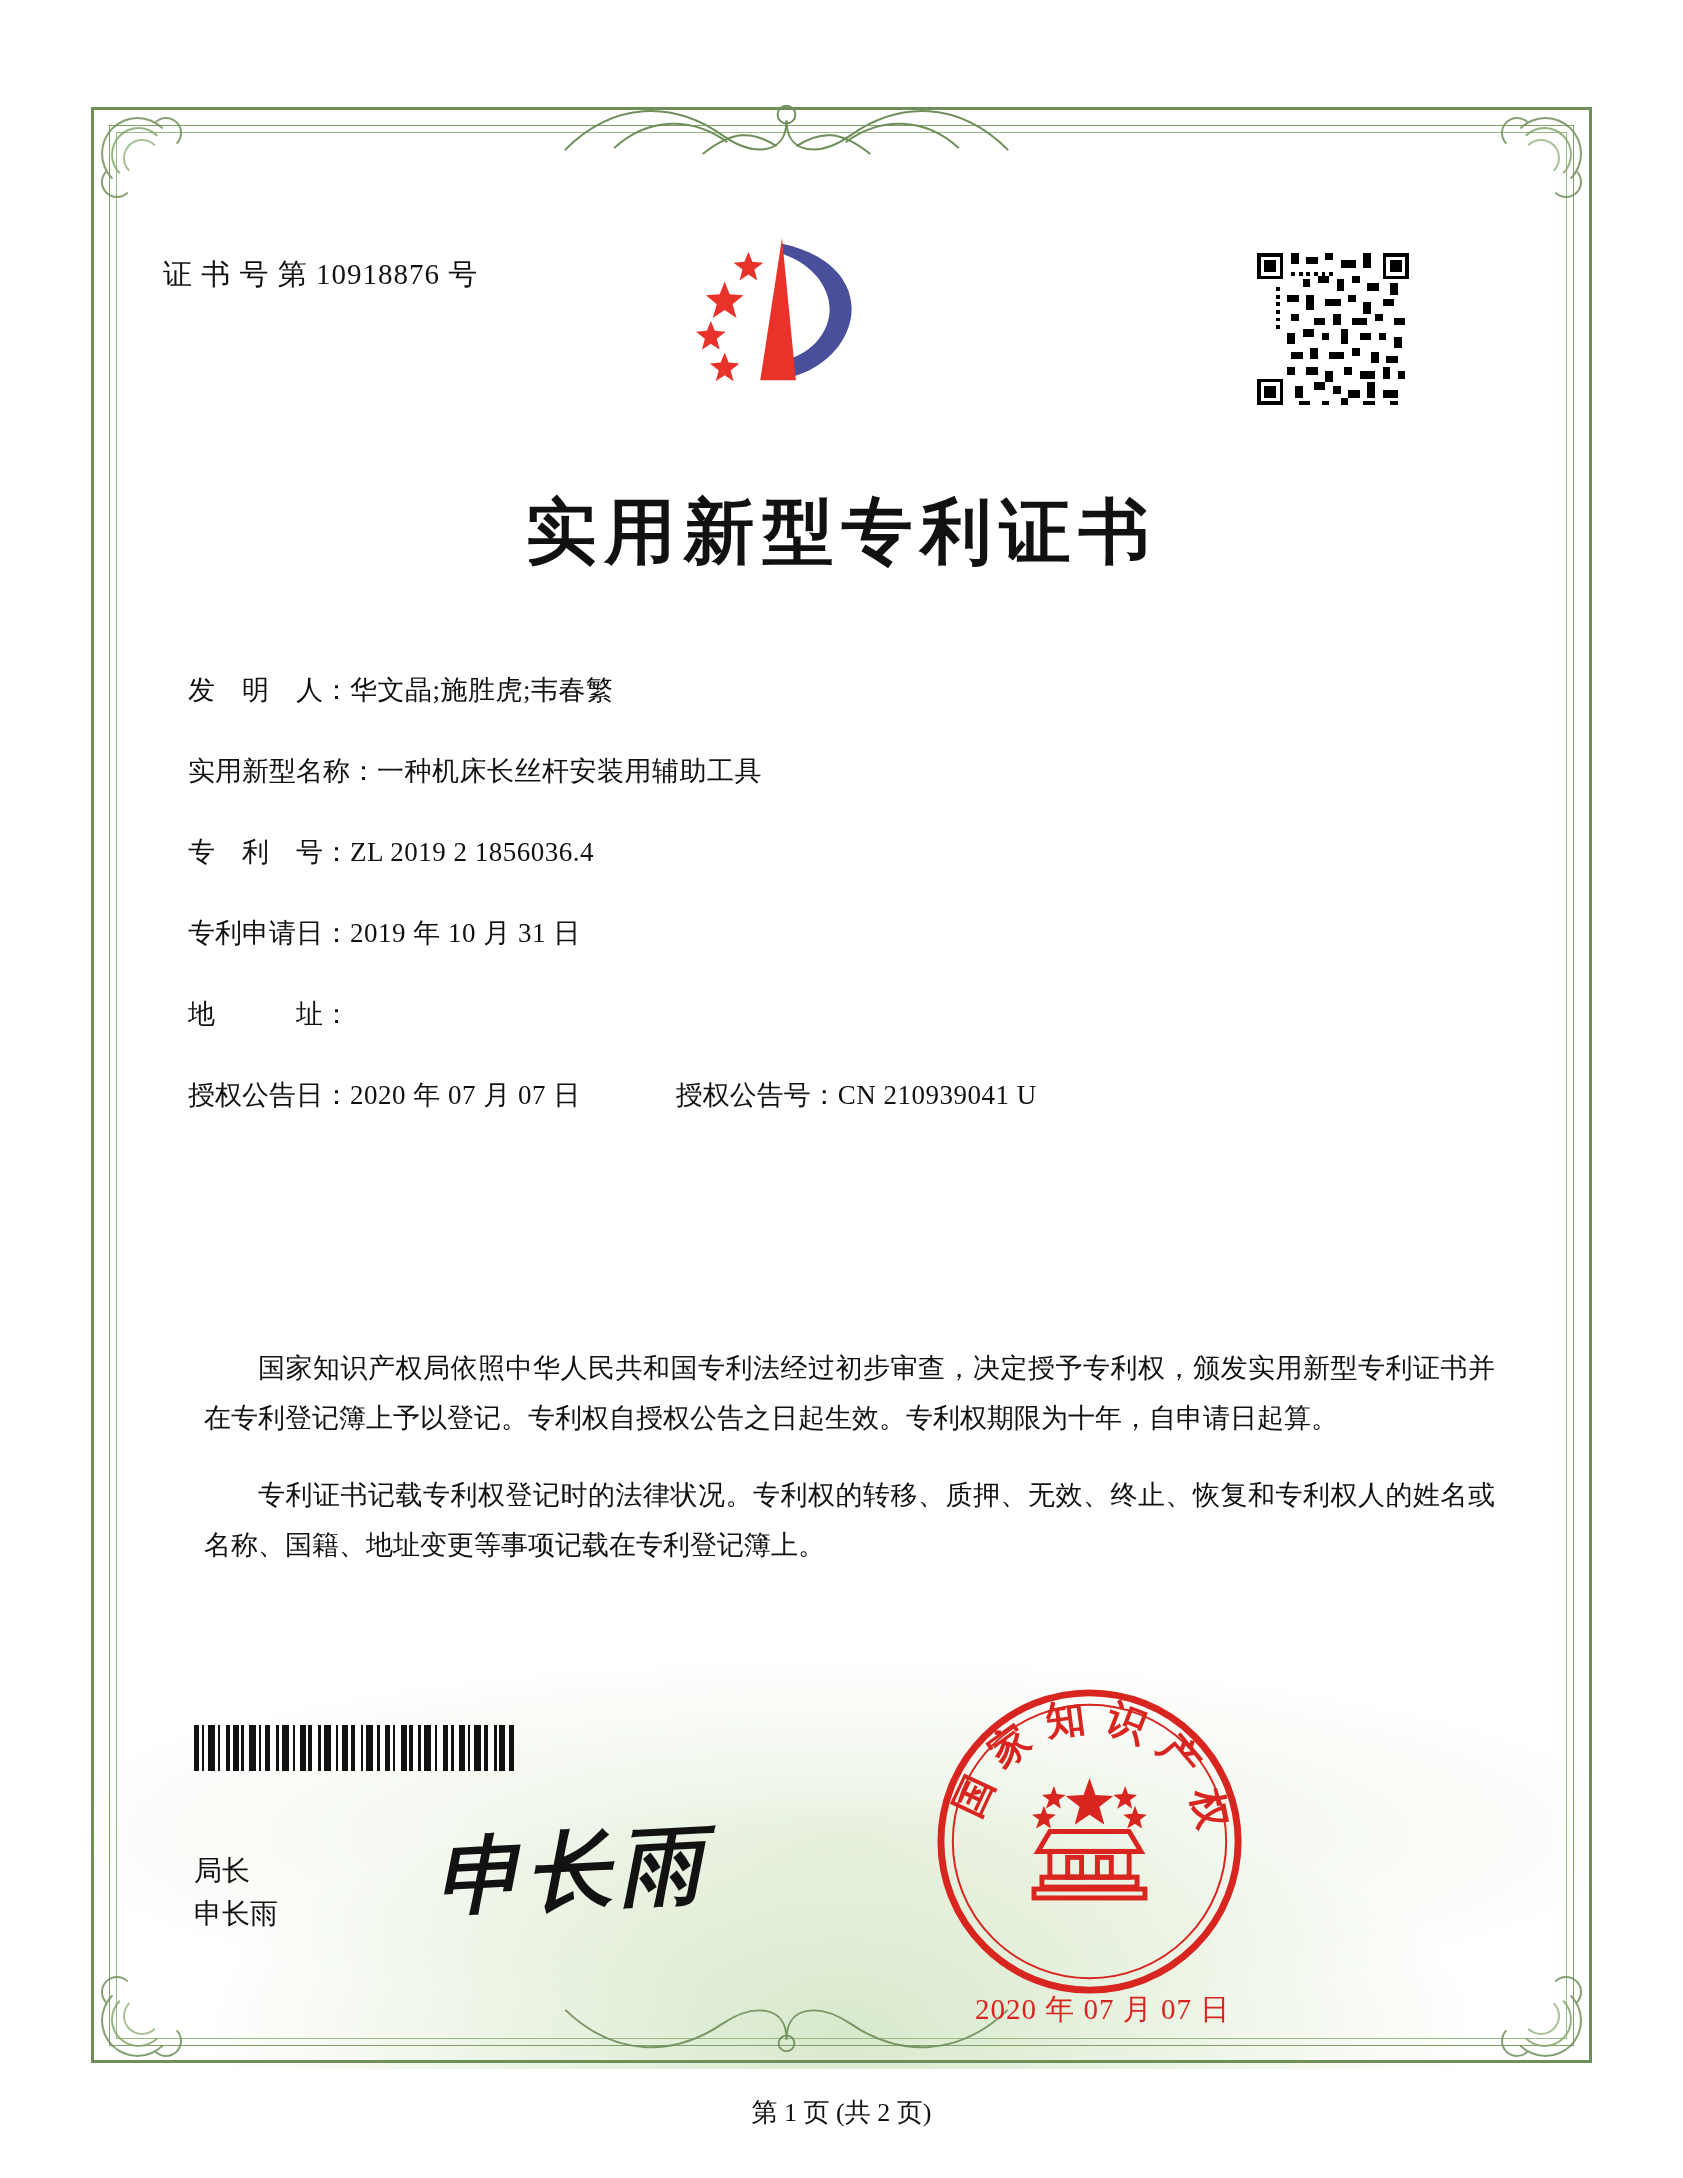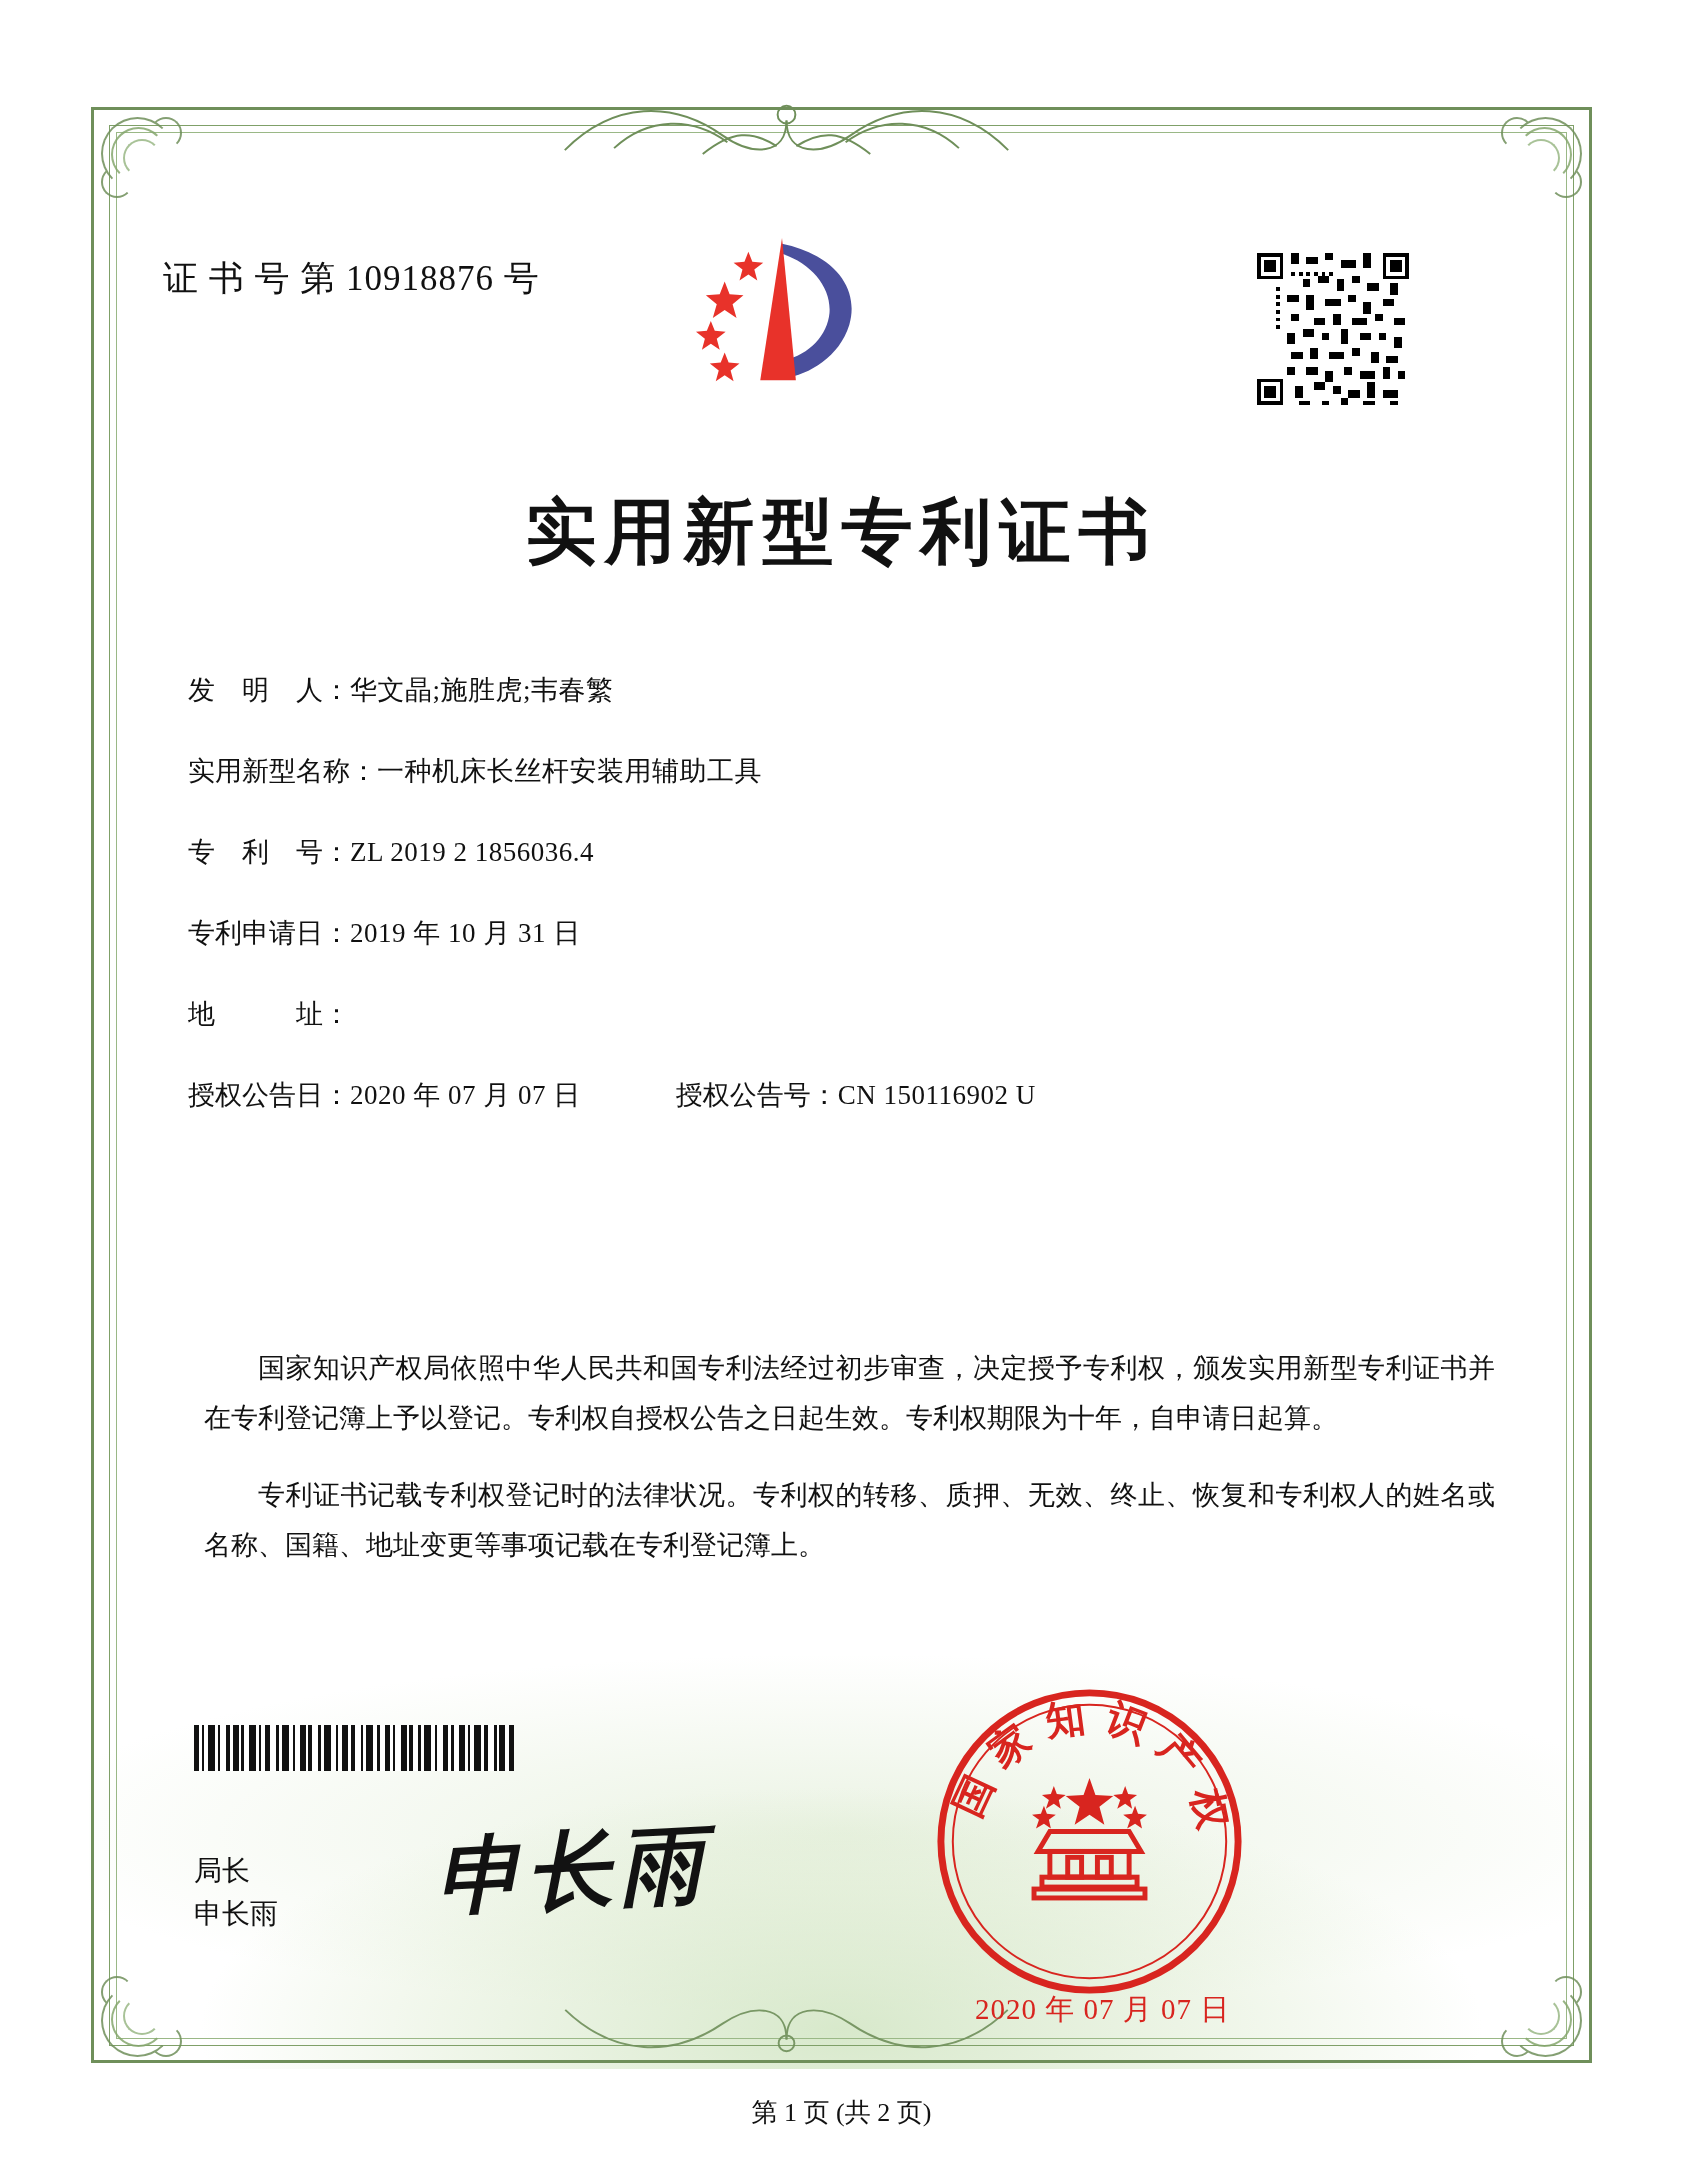--- a/index.html
+++ b/index.html
@@ -94,21 +94,21 @@
     left: 554px; top: 2004px;
     width: 465px; height: 59px;
     pointer-events: none;
     opacity: .9;
   }
 
   
   .cert-no {
     position: absolute;
     left: 163px; top: 255px;
-    font-size: 35px;
+    font-size: 29px;
     letter-spacing: 1px;
     white-space: nowrap;
   }
 
   .logo {
     position: absolute;
     left: 665px; top: 230px;
     width: 238px; height: 178px;
   }
 
@@ -406,21 +406,21 @@
       <span class="lbl">专利申请日：</span>
       <span class="val">2019 年 10 月 31 日</span>
     </div>
     <div class="field">
       <span class="lbl">地　　　址：</span>
     </div>
     <div class="field dual">
       <span class="lbl">授权公告日：</span>
       <span class="val nowrap">2020 年 07 月 07 日</span>
       <span class="second-lbl">授权公告号：</span>
-      <span class="val nowrap">CN 150116902 U</span>
+      <span class="val nowrap">CN 210939041 U</span>
     </div>
   </div>
 
   <div class="paras">
     <p class="para">国家知识产权局依照中华人民共和国专利法经过初步审查，决定授予专利权，颁发实用新型专利证书并在专利登记簿上予以登记。专利权自授权公告之日起生效。专利权期限为十年，自申请日起算。</p>
     <p class="para">专利证书记载专利权登记时的法律状况。专利权的转移、质押、无效、终止、恢复和专利权人的姓名或名称、国籍、地址变更等事项记载在专利登记簿上。</p>
   </div>
 
   <div class="barcode">
     <span style="width:5px;background:#111"></span>

